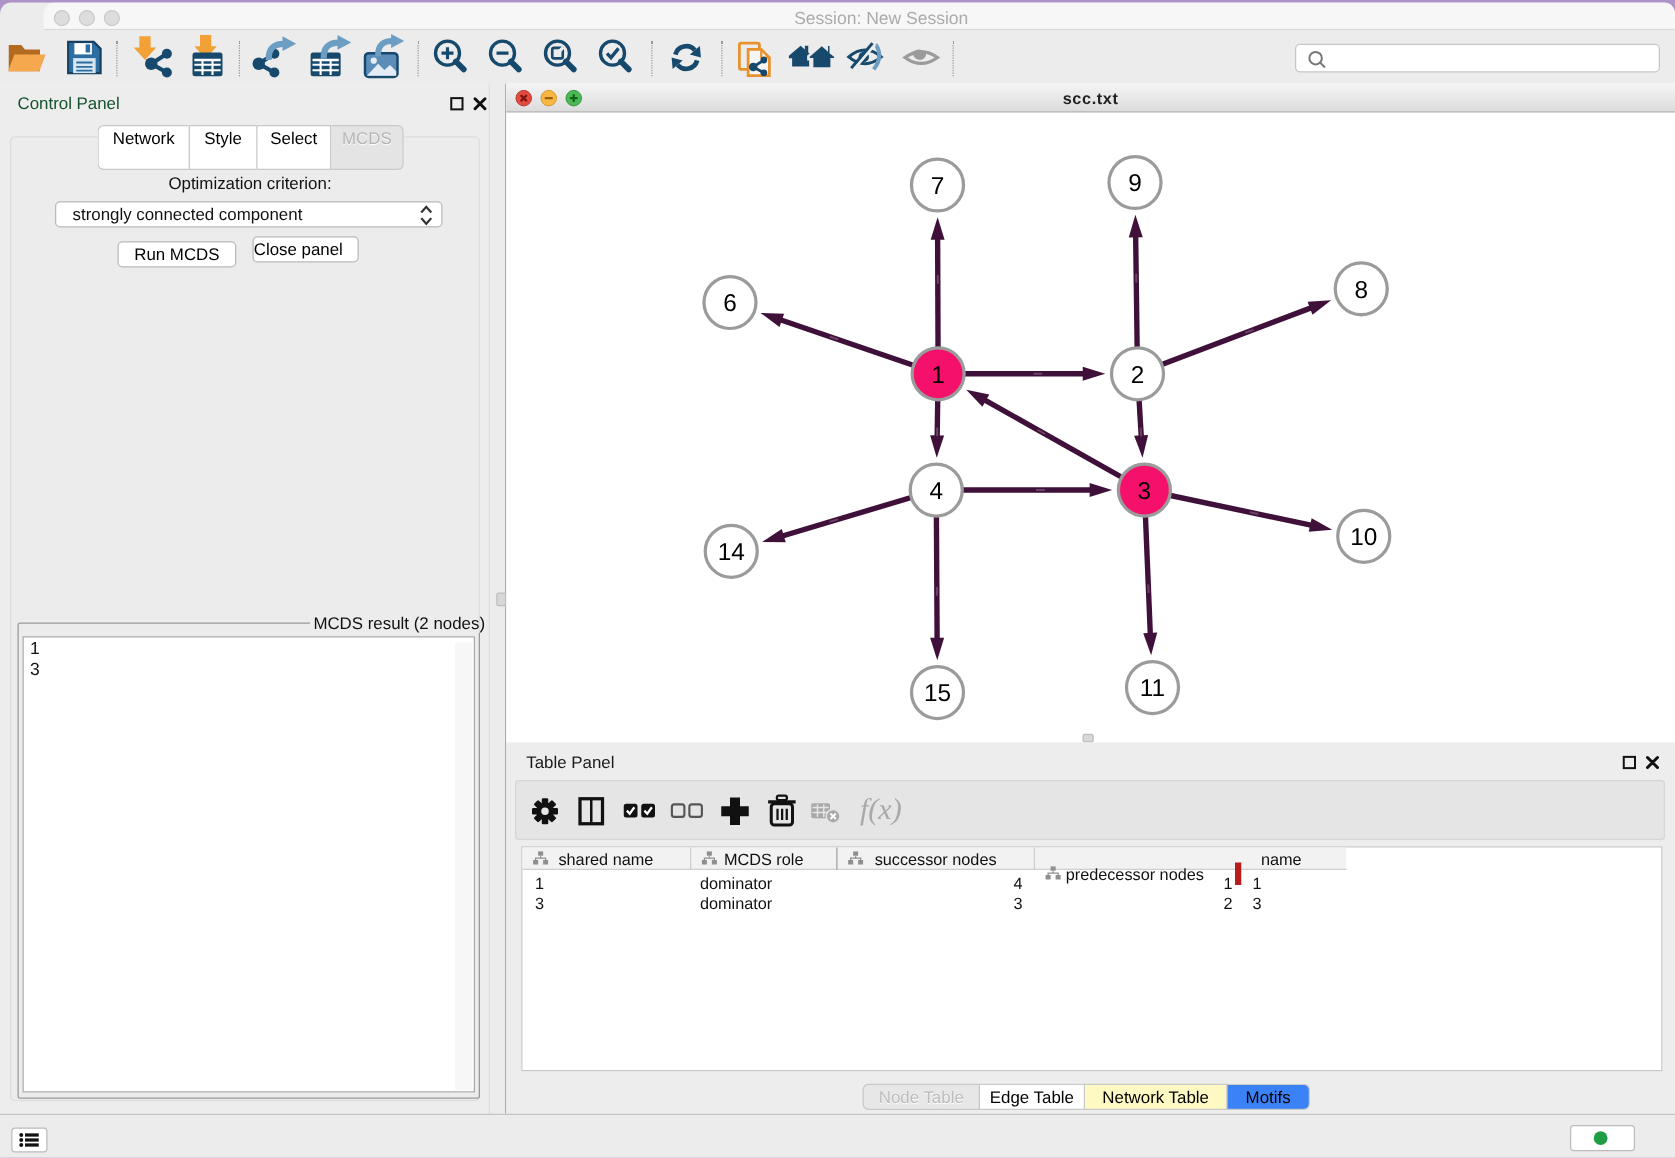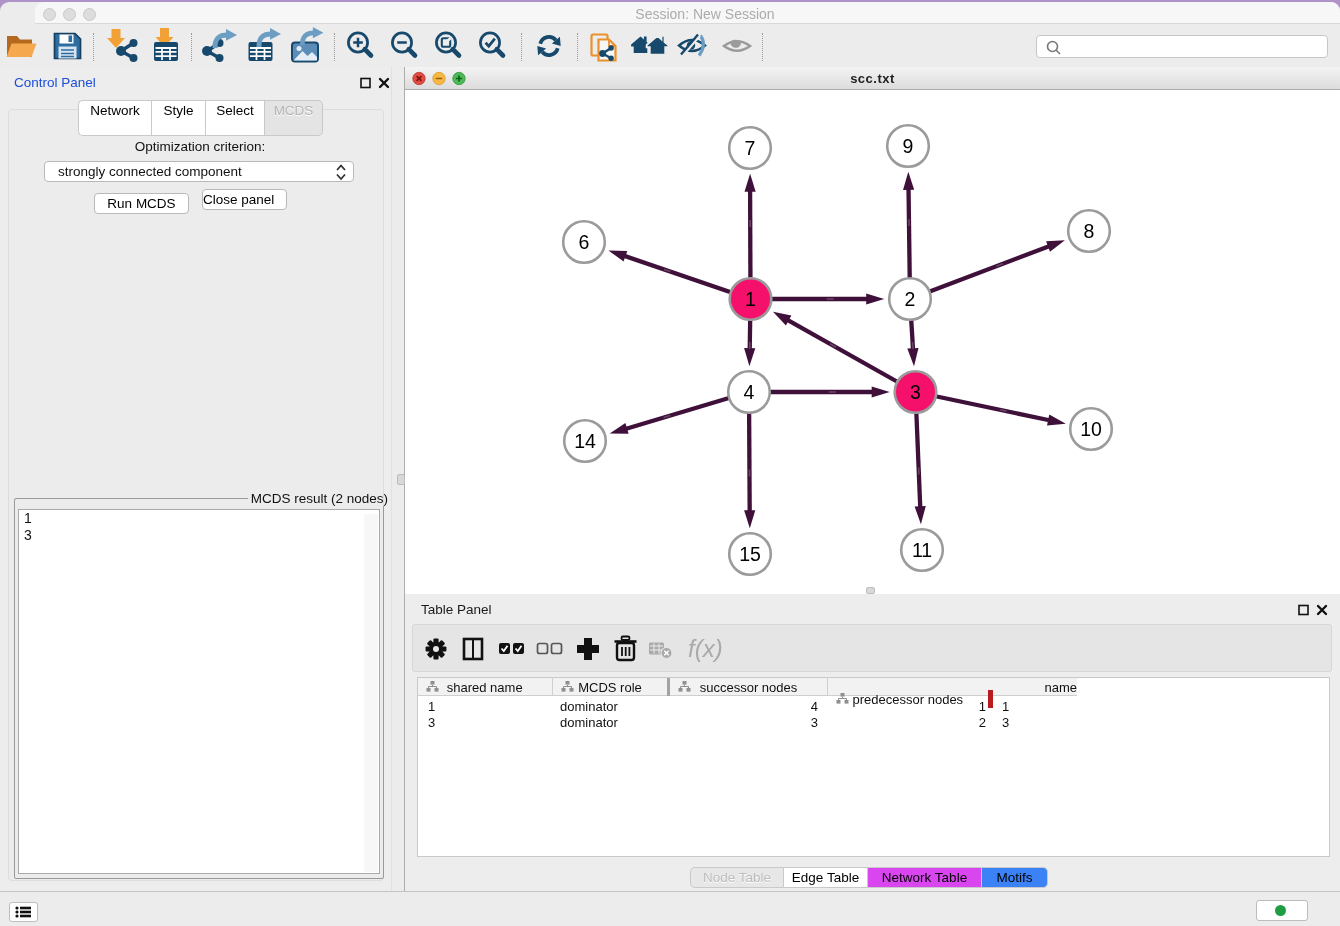--- a/index.html
+++ b/index.html
@@ -10,21 +10,21 @@
 #titlebar { position:absolute; top:0; left:0; width:1340px; height:22px; background:#F7F7F7; border-radius:9px 9px 0 0; border-bottom:1px solid #D9D9D9;margin-left:35px;}
 .tl { position:absolute; top:6px; width:13px; height:13px; border-radius:50%; background:#DDDDDD; border:1px solid #C9C9C9;}
 #titlebar .t1{left:8px;} #titlebar .t2{left:28px;} #titlebar .t3{left:48px;}
 #titletext { position:absolute; top:4px; width:100%; text-align:center; font-size:14px; color:#ABABAB; }
 
 #toolbar { position:absolute; top:23px; left:0; width:1340px; height:42px; background:#ECECEC; }
 .sep { position:absolute; top:8px; height:28px; width:0; border-left:1px dotted #9A9A9A; }
 #searchbox { position:absolute; left:1036px; top:10px; width:292px; height:23px; background:#fff; border:1px solid #C6C6C6; border-radius:4px; }
 
 #cpanel { position:absolute; top:65px; left:0; width:391px; height:824px; background:#EDEDED; }
-#cp-title { position:absolute; top:8px; left:14px; font-size:13.5px; color:#1d4ed8;}
+#cp-title { position:absolute; top:8px; left:14px; font-size:13.5px; color:#14532d;}
 #netwin { position:absolute; top:65px; left:405px; width:935px; height:527px; background:#fff; }
 #netbar { position:absolute; top:0; left:0; width:935px; height:23px; background:linear-gradient(#F4F4F4,#DCDCDC); border-bottom:1px solid #ADADAD; }
 #nettitle { position:absolute; top:4px; width:100%; text-align:center; font-size:13px; font-weight:bold; color:#222; letter-spacing:0.5px;}
 #tpanel { position:absolute; top:592px; left:405px; width:935px; height:297px; background:#EDEDED; }
 #statusbar { position:absolute; top:889px; left:0; width:1340px; height:37px; background:#ECECEC; border-top:1px solid #C4C4C4; }
 .pbtnbox { position:absolute; background:#fff; border:1px solid #BCBCBC; border-radius:3px; }
 </style>
 </head>
 <body>
 <div id="win">
@@ -276,33 +276,33 @@
         <line x1="220.7" y1="53" x2="220.7" y2="62" stroke="#111" stroke-width="1.8"></line>
         <line x1="224.4" y1="53" x2="224.4" y2="62" stroke="#111" stroke-width="1.8"></line>
         <rect x="244" y="48.5" width="15" height="12" rx="1.5" fill="#A9A9A9"></rect>
         <line x1="245" y1="52" x2="258" y2="52" stroke="#E5E5E5" stroke-width="1.2"></line>
         <line x1="245" y1="56" x2="258" y2="56" stroke="#E5E5E5" stroke-width="1.2"></line>
         <line x1="249" y1="49.5" x2="249" y2="59.5" stroke="#E5E5E5" stroke-width="1.2"></line>
         <line x1="254" y1="49.5" x2="254" y2="59.5" stroke="#E5E5E5" stroke-width="1.2"></line>
         <circle cx="261.5" cy="59" r="5.5" fill="#A9A9A9" stroke="#E5E5E5" stroke-width="1.2"></circle>
         <path d="M 259.3 56.8 L 263.7 61.2 M 263.7 56.8 L 259.3 61.2" stroke="#fff" stroke-width="1.5"></path>
       </svg>
-      <div style="position:absolute;left:283px;top:41px;font-family:Liberation Sans, sans-serif;font-style:italic;font-size:24px;color:#A9A9A9;"><i>f(x)</i></div>
+      <div style="position:absolute;left:283px;top:41px;font-family:Liberation Serif, serif;font-style:italic;font-size:24px;color:#A9A9A9;"><i>f(x)</i></div>
       <div style="position:absolute;left:12px;top:83px;width:913px;height:180px;background:#fff;border:1px solid #C9C9C9;"></div>
       <div style="position:absolute;left:13px;top:84px;width:659px;height:18px;background:#F2F2F2;border-bottom:1px solid #CFCFCF;">
         <div style="position:absolute;left:-0.5px;top:0;width:135.4px;height:18px;border-right:1px solid #CFCFCF;">
           <svg width="13" height="12" style="position:absolute;left:8px;top:3px;">
             <rect x="4.5" y="0" width="4" height="3.6" fill="#8F8F8F"></rect>
             <rect x="0.5" y="7" width="4" height="3.6" fill="#8F8F8F"></rect>
             <rect x="8.5" y="7" width="4" height="3.6" fill="#8F8F8F"></rect>
             <path d="M 6.5 4 L 6.5 5.5 M 2.5 7 L 2.5 5.5 L 10.5 5.5 L 10.5 7" fill="none" stroke="#8F8F8F" stroke-width="1"></path>
           </svg>
           <div style="position:absolute;left:0;top:2px;width:100%;text-align:center;font-size:13px;color:#111;">shared name</div>
         </div>
-        <div style="position:absolute;left:134.9px;top:0;width:117.20000000000002px;height:18px;border-right:3px solid #a3a3a3;">
+        <div style="position:absolute;left:134.9px;top:0;width:117.20000000000002px;height:18px;border-right:1px solid #a3a3a3;">
           <svg width="13" height="12" style="position:absolute;left:8px;top:3px;">
             <rect x="4.5" y="0" width="4" height="3.6" fill="#8F8F8F"></rect>
             <rect x="0.5" y="7" width="4" height="3.6" fill="#8F8F8F"></rect>
             <rect x="8.5" y="7" width="4" height="3.6" fill="#8F8F8F"></rect>
             <path d="M 6.5 4 L 6.5 5.5 M 2.5 7 L 2.5 5.5 L 10.5 5.5 L 10.5 7" fill="none" stroke="#8F8F8F" stroke-width="1"></path>
           </svg>
           <div style="position:absolute;left:0;top:2px;width:100%;text-align:center;font-size:13px;color:#111;">MCDS role</div>
         </div>
         <div style="position:absolute;left:252.10000000000002px;top:0;width:157.79999999999995px;height:18px;border-right:1px solid #CFCFCF;">
           <svg width="13" height="12" style="position:absolute;left:8px;top:3px;">
@@ -316,41 +316,41 @@
         <div style="position:absolute;left:409.9px;top:12px;width:164.89999999999998px;height:18px;border-right:5px solid #b91c1c;">
           <svg width="13" height="12" style="position:absolute;left:8px;top:3px;">
             <rect x="4.5" y="0" width="4" height="3.6" fill="#8F8F8F"></rect>
             <rect x="0.5" y="7" width="4" height="3.6" fill="#8F8F8F"></rect>
             <rect x="8.5" y="7" width="4" height="3.6" fill="#8F8F8F"></rect>
             <path d="M 6.5 4 L 6.5 5.5 M 2.5 7 L 2.5 5.5 L 10.5 5.5 L 10.5 7" fill="none" stroke="#8F8F8F" stroke-width="1"></path>
           </svg>
           <div style="position:absolute;left:0;top:2px;width:100%;text-align:center;font-size:13px;color:#111;">predecessor nodes</div>
         </div>
         <div style="position:absolute;left:574.8px;top:0;width:84.20000000000005px;height:18px;">
-          <div style="position:absolute;left:0;top:2px;width:100%;text-align:right;font-size:13px;color:#111;">name</div>
+          <div style="position:absolute;left:16px;top:2px;width:100%;text-align:left;font-size:13px;color:#111;">name</div>
         </div>
       </div>
       <div style="position:absolute;left:13px;top:104px;width:911px;height:16px;font-size:13px;color:#111;">
         <div style="position:absolute;left:10px;top:1px;">1</div>
         <div style="position:absolute;left:142px;top:1px;">dominator</div>
         <div style="position:absolute;left:250px;width:150px;text-align:right;top:1px;">4</div>
         <div style="position:absolute;left:410px;width:158px;text-align:right;top:1px;">1</div>
         <div style="position:absolute;left:584px;top:1px;">1</div>
       </div>
       <div style="position:absolute;left:13px;top:120px;width:911px;height:16px;font-size:13px;color:#111;">
         <div style="position:absolute;left:10px;top:1px;">3</div>
         <div style="position:absolute;left:142px;top:1px;">dominator</div>
         <div style="position:absolute;left:250px;width:150px;text-align:right;top:1px;">3</div>
         <div style="position:absolute;left:410px;width:158px;text-align:right;top:1px;">2</div>
         <div style="position:absolute;left:584px;top:1px;">3</div>
       </div>
       <div style="position:absolute;left:285px;top:273px;height:21px;display:flex;font-size:13.5px;font-weight:bold;">
         <div style="width:94px;background:#E7E7E7;border:1px solid #C9C9C9;border-radius:5px 0 0 5px;text-align:center;line-height:20px;color:#BCBCBC;font-weight:normal;text-shadow:0 1px 0 #fff;">Node Table</div>
         <div style="width:84px;background:#fff;border:1px solid #C9C9C9;border-left:none;text-align:center;line-height:20px;font-weight:normal;">Edge Table</div>
-        <div style="width:114px;background:#d946ef;border:1px solid #C9C9C9;border-left:none;text-align:center;line-height:20px;font-weight:normal;">Network Table</div>
+        <div style="width:114px;background:#fef9c3;border:1px solid #C9C9C9;border-left:none;text-align:center;line-height:20px;font-weight:normal;">Network Table</div>
         <div style="width:66px;background:#3b82f6;border:1px solid #C9C9C9;border-left:none;border-radius:0 5px 5px 0;text-align:center;line-height:20px;font-weight:normal;">Motifs</div>
       </div>
   </div>
   <div id="statusbar">
     <div class="pbtnbox" style="left:9px;top:10px;width:29px;height:20px;"><svg width="27" height="18">
           <g fill="#111">
             <circle cx="7" cy="5" r="1.6"></circle>
             <rect x="10" y="3.7" width="11" height="2.6"></rect>
             <circle cx="7" cy="9" r="1.6"></circle>
             <rect x="10" y="7.7" width="11" height="2.6"></rect>

